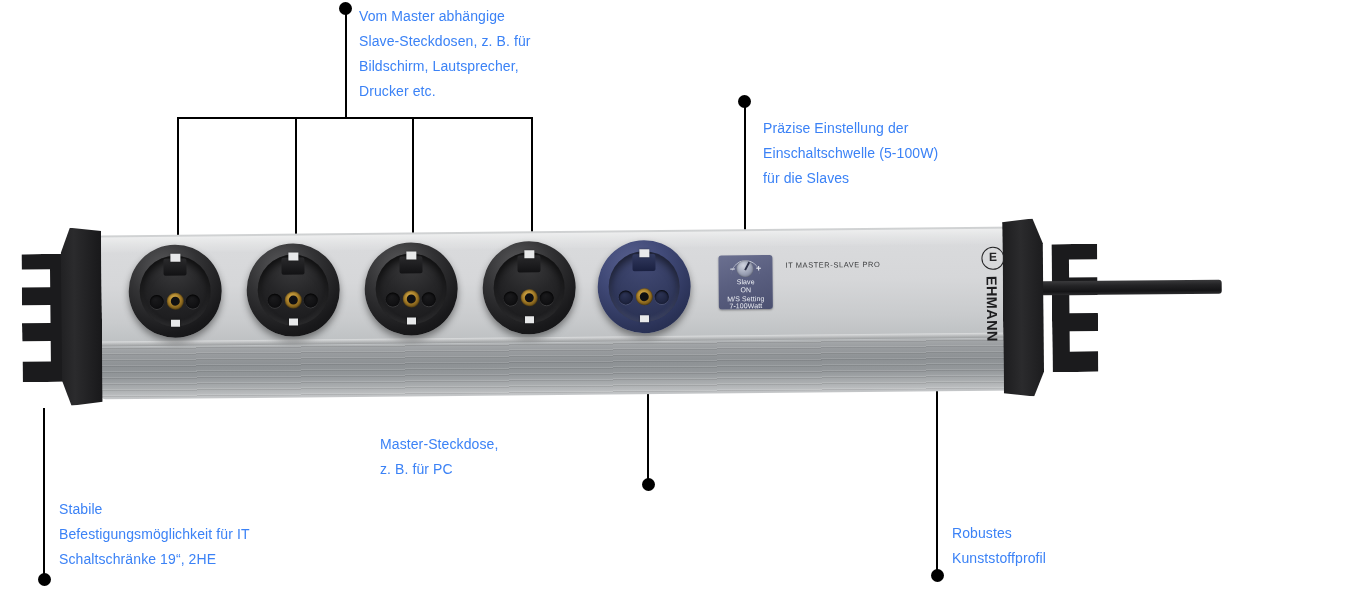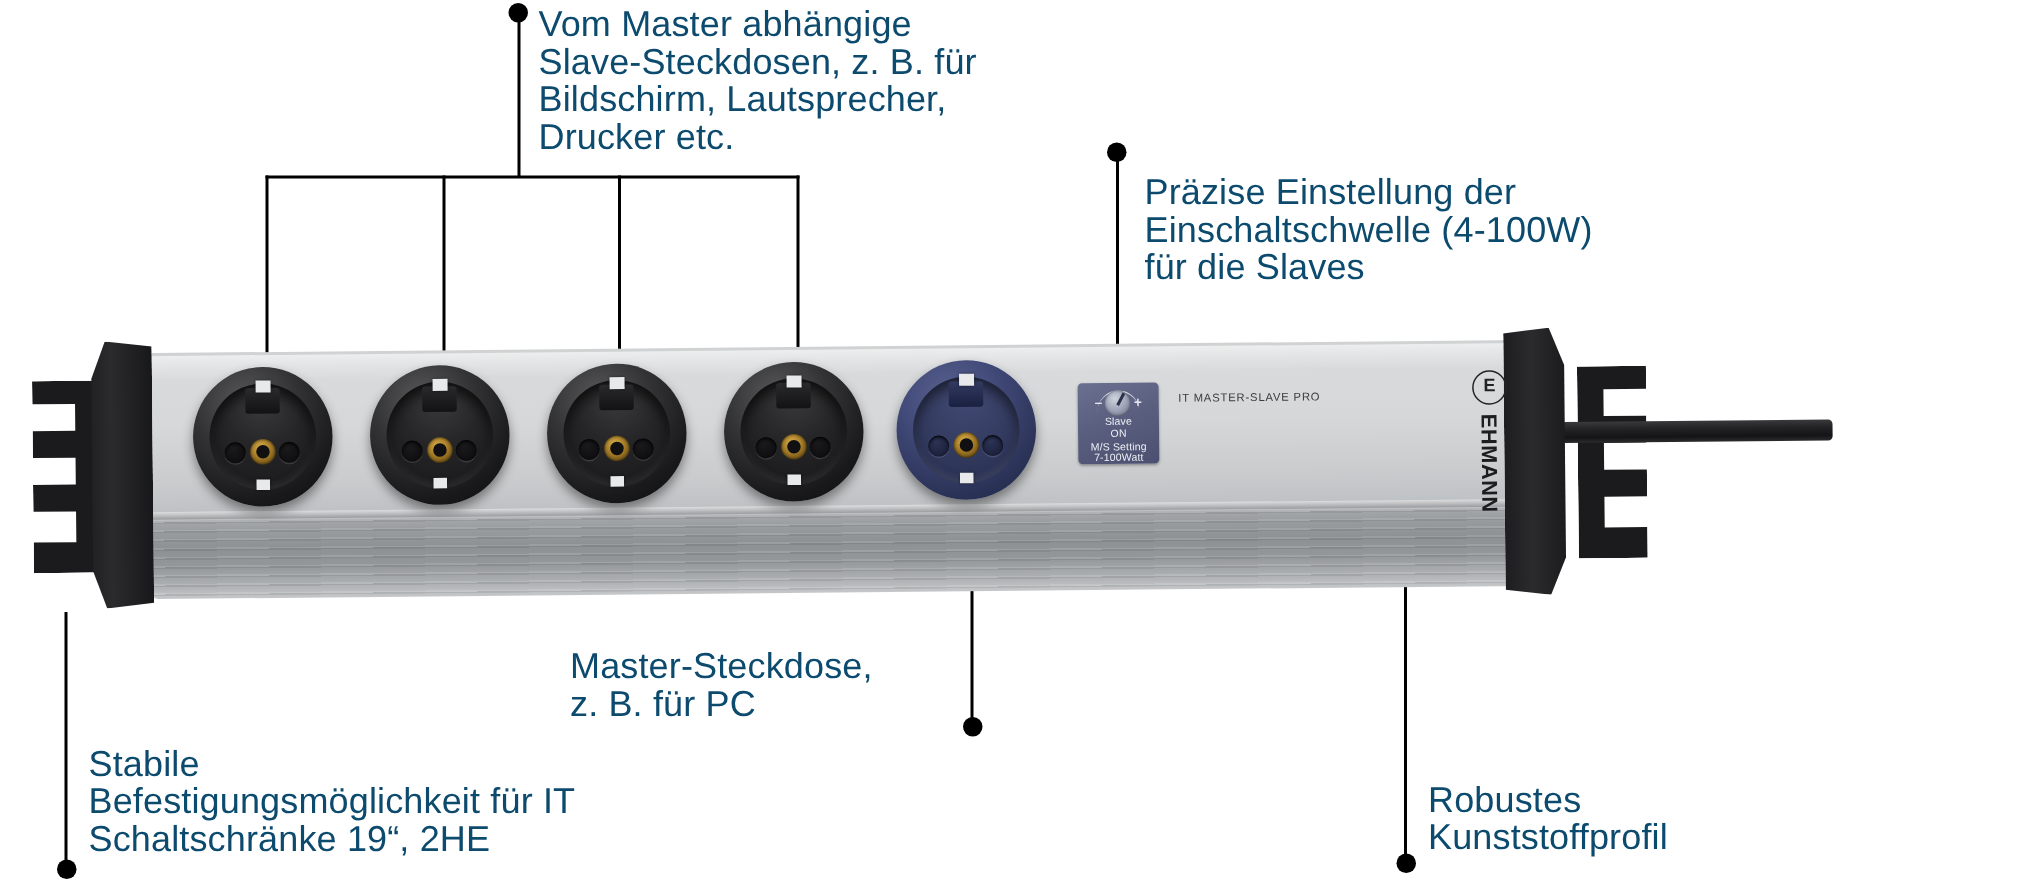--- a/index.html
+++ b/index.html
@@ -12,22 +12,22 @@
     position:relative;
     width:1358px;
     height:592px;
     background:#ffffff;
     overflow:hidden;
   }
 
   
   .callout{
     position:absolute;
-    color:#0c4a6e;
-    font-size:24px;
+    color:#3b82f6;
+    font-size:14px;
     line-height:25px;
     letter-spacing:0.1px;
     white-space:pre-line;
   }
   .callout.right-align{ text-align:left; }
 
   
   .lead-v{ position:absolute; width:2px; background:#000; }
   .lead-h{ position:absolute; height:2px; background:#000; }
   .dot{
@@ -311,21 +311,21 @@
   <div class="lead-v" style="left:531px; top:117px; height:164px;"></div>
 
   <div class="callout" style="left:359px; top:4px; width:330px;">Vom Master abhängige
 Slave-Steckdosen, z. B. für
 Bildschirm, Lautsprecher,
 Drucker etc.</div>
 
   <div class="dot" style="left:738px; top:95px;"></div>
   <div class="lead-v" style="left:744px; top:101px; height:166px;"></div>
   <div class="callout" style="left:763px; top:116px; width:330px;">Präzise Einstellung der
-Einschaltschwelle (4-100W)
+Einschaltschwelle (5-100W)
 für die Slaves</div>
 
   <div class="dot" style="left:642px; top:478px;"></div>
   <div class="lead-v" style="left:647px; top:330px; height:150px;"></div>
   <div class="callout right-align" style="left:380px; top:432px; width:256px;">Master-Steckdose,
 z. B. für PC</div>
 
   <div class="dot" style="left:38px; top:573px;"></div>
   <div class="lead-v" style="left:43px; top:408px; height:168px;"></div>
   <div class="callout" style="left:59px; top:497px; width:340px;">Stabile

